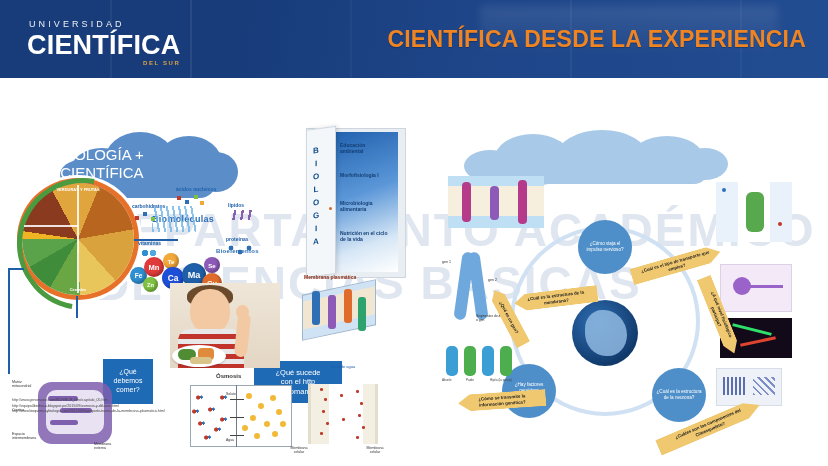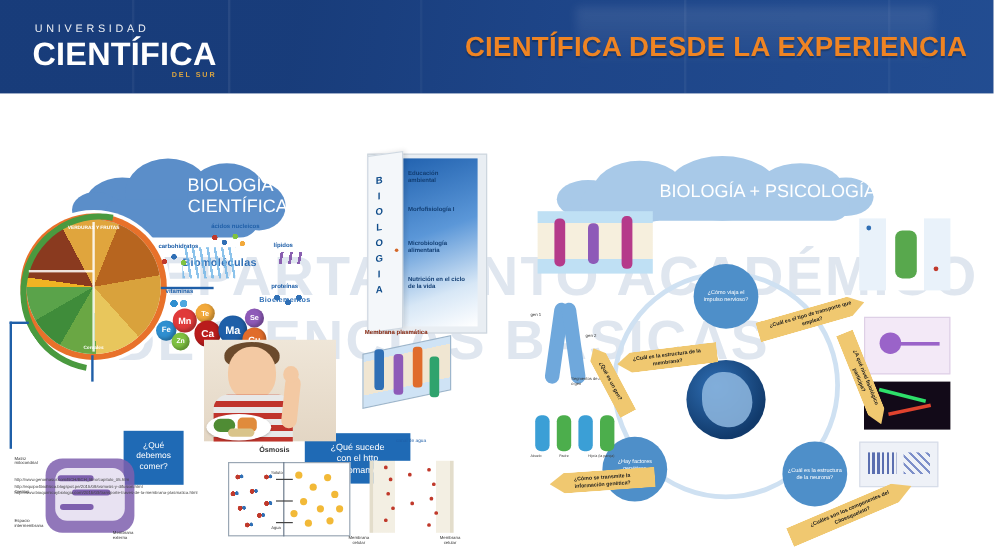--- a/index.html
+++ b/index.html
@@ -44,21 +44,21 @@
   #canvas{position:absolute;left:0;top:78px;width:828px;height:388px;background:#fff;}
   
   .wm{
     position:absolute;color:#dfe6ef;font-weight:700;letter-spacing:2px;
     user-select:none;
   }
   #wm1{left:96px;top:125px;font-size:46px;}
   #wm2{left:170px;top:178px;font-size:46px;}
 
   
-  .cloud{position:absolute;display:flex;align-items:center;justify-content:flex-end;text-align:center;}
+  .cloud{position:absolute;display:flex;align-items:center;justify-content:flex-start;text-align:center;}
   .cloud .bub{position:absolute;border-radius:50%;}
   .cloud .txt{position:relative;z-index:3;color:#fff;line-height:1.2;}
 
   #cloud-left{left:60px;top:52px;width:180px;height:68px;}
   #cloud-left .bub{background:#5b8ec9;}
   #cloud-left .txt{font-size:15px;}
   #cloud-right{left:460px;top:52px;width:270px;height:56px;}
   #cloud-right .bub{background:#a8c9e8;}
   #cloud-right .txt{font-size:15px;}
 
@@ -263,21 +263,21 @@
       radial-gradient(circle at 23px 4px,#2f6fb5 2.4px,transparent 2.6px);"></div>
   <div class="molecule" style="left:152px;top:128px;width:44px;height:26px;background:
       repeating-linear-gradient(80deg,#6fb4e6 0 2px,transparent 2px 6px);opacity:.8;"></div>
 
   <div class="bio-title" style="left:216px;top:170px;font-size:6px;">Bioelementos</div>
   <div id="bioelems">
       <div class="ball" style="left: 0px; top: 14px; width: 17px; height: 17px; background: rgb(47, 143, 208); font-size: 6.46px;">Fe</div>
       <div class="ball" style="left: 14px; top: 4px; width: 20px; height: 20px; background: rgb(224, 58, 58); font-size: 7.6px;">Mn</div>
       <div class="ball" style="left: 33px; top: 0px; width: 16px; height: 16px; background: rgb(242, 169, 59); font-size: 6.08px;">Te</div>
       <div class="ball" style="left: 13px; top: 24px; width: 15px; height: 15px; background: rgb(127, 194, 65); font-size: 5.7px;">Zn</div>
-      <div class="ball" style="left: 32px; top: 14px; width: 22px; height: 22px; background: #b91c1c; font-size: 8.36px;">Ca</div>
+      <div class="ball" style="left: 32px; top: 14px; width: 22px; height: 22px; background: #1d4ed8; font-size: 8.36px;">Ca</div>
       <div class="ball" style="left: 52px; top: 10px; width: 24px; height: 24px; background: rgb(31, 95, 168); font-size: 9.12px;">Ma</div>
       <div class="ball" style="left: 74px; top: 4px; width: 16px; height: 16px; background: rgb(142, 90, 184); font-size: 6.08px;">Se</div>
       <div class="ball" style="left: 72px; top: 20px; width: 20px; height: 20px; background: rgb(224, 108, 43); font-size: 7.6px;">Cu</div>
     </div>
 
   <div class="qbox" id="q1" style="left:103px;top:281px;width:50px;height:45px;font-size:7px;flex-direction:column;">
     <div>¿Qué</div>
     <div>debemos</div>
     <div>comer?</div>
   </div>
@@ -397,21 +397,20 @@
     <div>http://www.bioquimicaybiologia.com/2015/03/transporte-traves-de-la-membrana-plasmatica.html</div>
   </div>
 
   <div class="cloud" id="cloud-right">
     <div class="bub" style="left:4px;top:20px;width:52px;height:32px;"></div>
     <div class="bub" style="left:34px;top:4px;width:78px;height:52px;"></div>
     <div class="bub" style="left:96px;top:0px;width:92px;height:54px;"></div>
     <div class="bub" style="left:170px;top:6px;width:74px;height:46px;"></div>
     <div class="bub" style="left:222px;top:18px;width:46px;height:32px;"></div>
     <div class="bub" style="left:24px;top:26px;width:224px;height:28px;border-radius:16px;"></div>
-    <div class="txt" style="padding-top:4px;">BIOLOGÍA  + PSICOLOGÍA</div>
   </div>
 
   <div id="rdiag">
     <div id="ring"></div>
     <div id="brain">
       <div class="face"></div>
     </div>
 
     <div class="node" id="node-top">¿Cómo viaja el impulso nervioso?</div>
     <div class="node" id="node-bl">¿Hay factores genéticos relacionados?</div>

